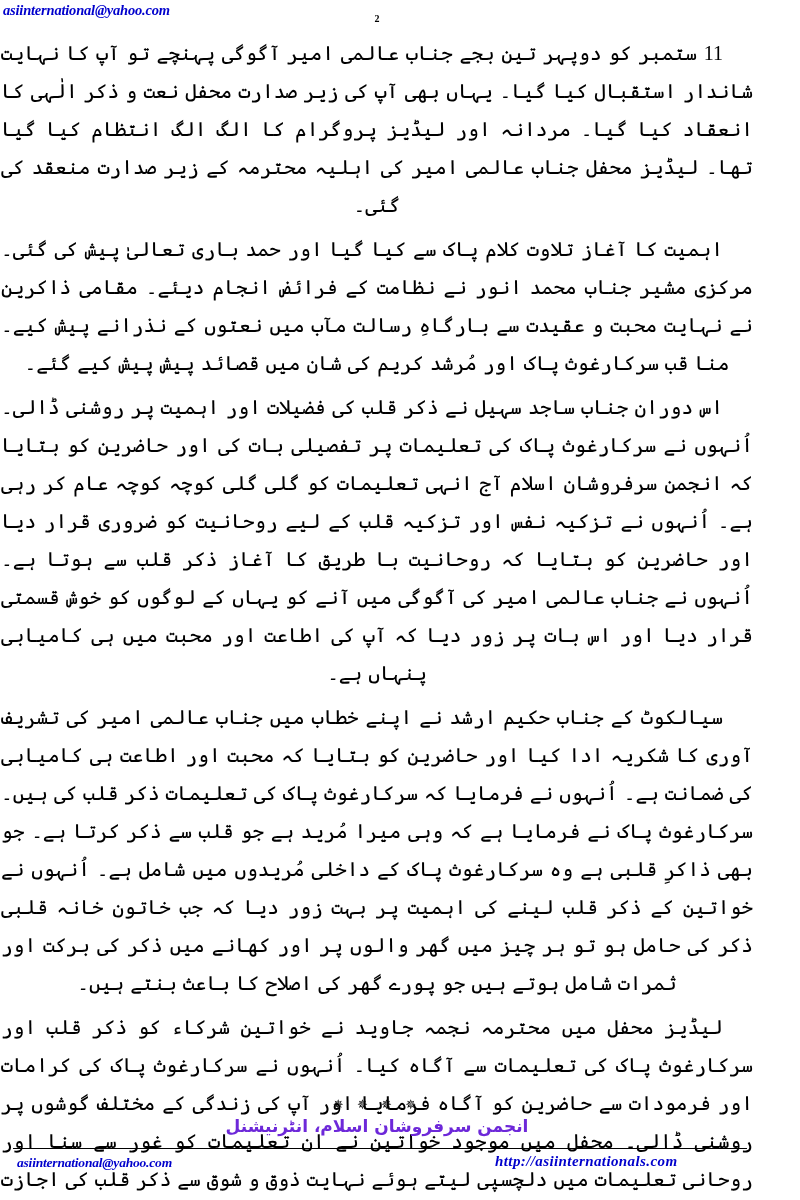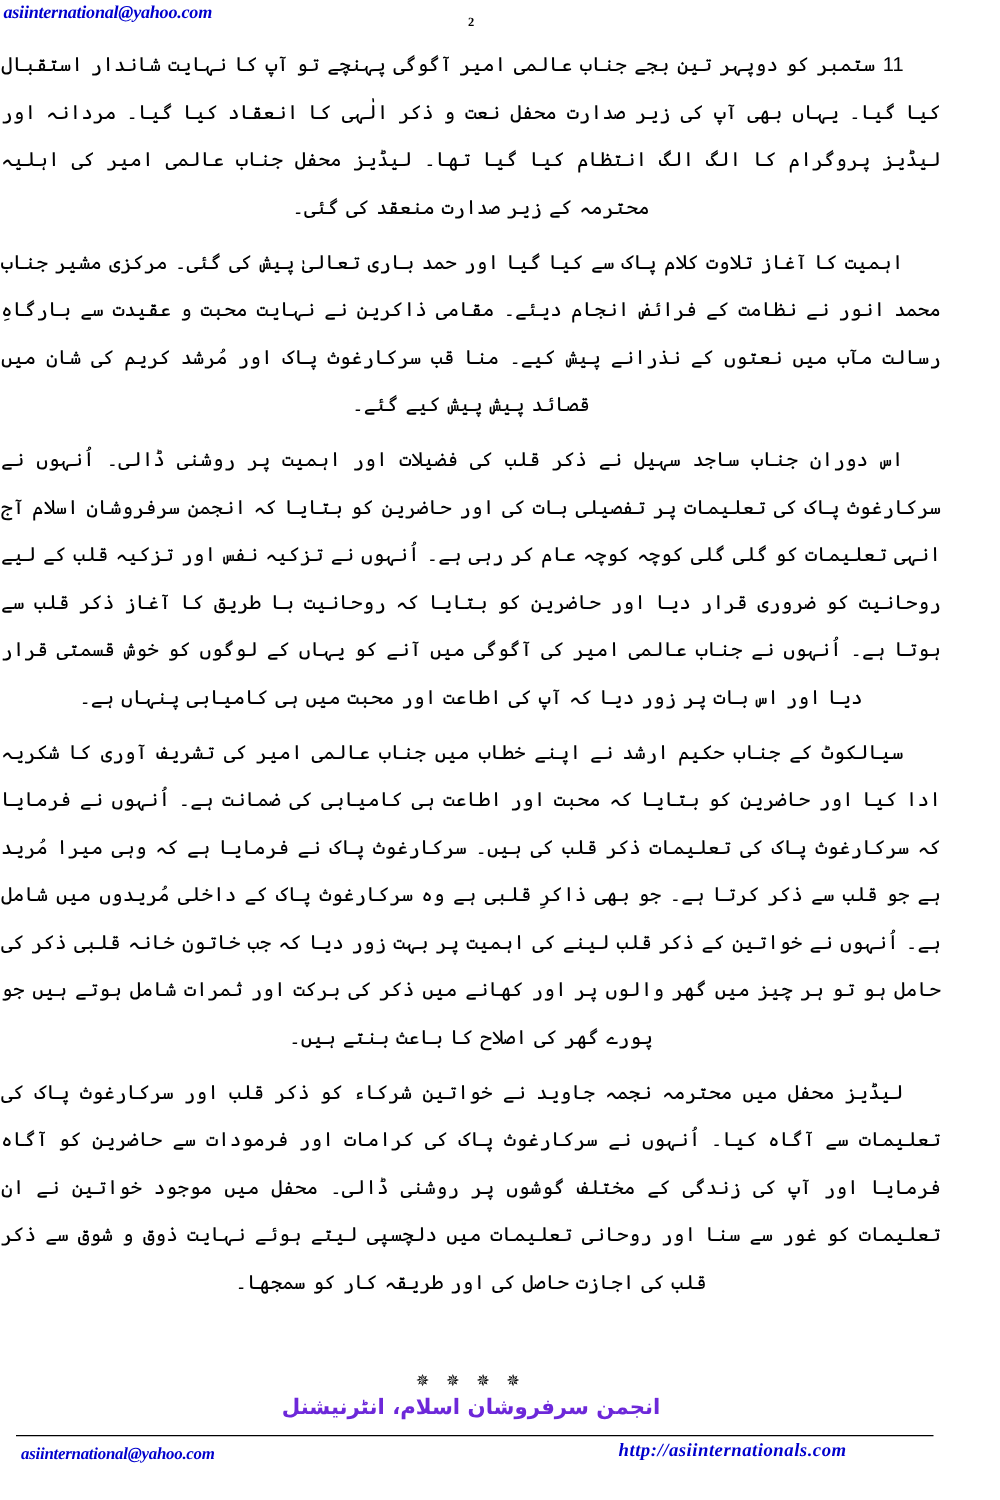--- a/index.html
+++ b/index.html
@@ -62,22 +62,22 @@
     left: 24px;
     width: 752px;
     direction: rtl;
     text-align: justify;
     text-align-last: center;
   }
 
   .para {
     margin: 0 0 6px 0;
     padding: 0;
-    font-family: Liberation Sans, sans-serif;
-    font-size: 16px;
+    font-family: Liberation Serif, serif;
+    font-size: 20px;
     line-height: 38px;
     color: #000000;
     text-align: justify;
     text-justify: inter-word;
     word-spacing: 1px;
     text-indent: 30px;
     direction: rtl;
     unicode-bidi: isolate;
   }
 

